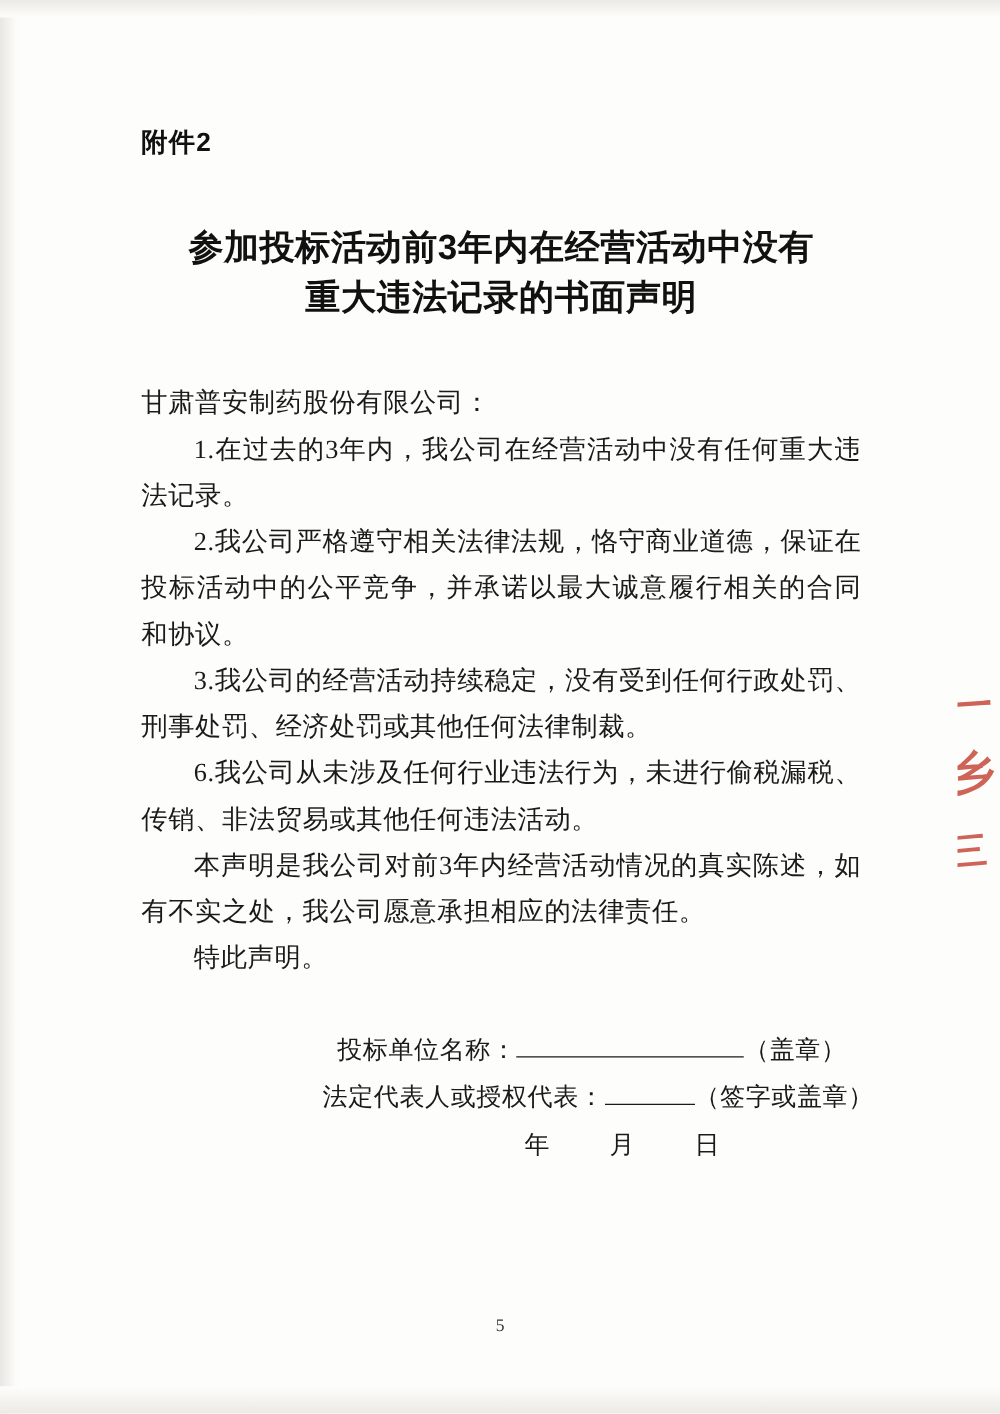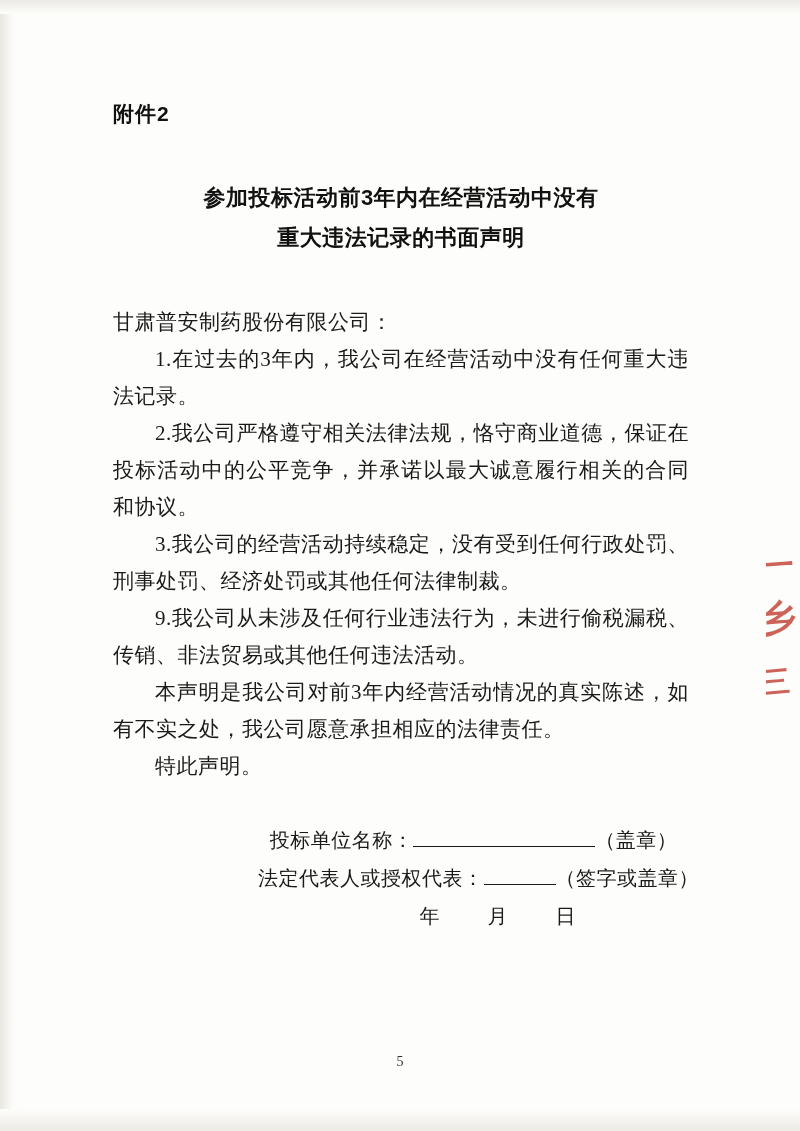--- a/index.html
+++ b/index.html
@@ -52,21 +52,21 @@
     font-weight: bold;
     font-size: 21px;
     letter-spacing: 1px;
     color: #111;
     margin: 0 0 50px 0;
   }
 
   .doc-title {
     font-family: "Liberation Sans", "DejaVu Sans", sans-serif;
     font-weight: bold;
-    font-size: 22px;
+    font-size: 28px;
     line-height: 40px;
     text-align: center;
     color: #111;
     margin: 0 auto 46px auto;
     width: 540px;
     letter-spacing: 0.5px;
   }
   .doc-title .line2 {
     display: block;
   }
@@ -172,21 +172,21 @@
       <span class="line1">参加投标活动前3年内在经营活动中没有</span>
       <span class="line2">重大违法记录的书面声明</span>
     </div>
 
     <p class="addressee">甘肃普安制药股份有限公司：</p>
 
 
     <p class="para">1.在过去的3年内，我公司在经营活动中没有任何重大违法记录。</p>
     <p class="para">2.我公司严格遵守相关法律法规，恪守商业道德，保证在投标活动中的公平竞争，并承诺以最大诚意履行相关的合同和协议。</p>
     <p class="para">3.我公司的经营活动持续稳定，没有受到任何行政处罚、刑事处罚、经济处罚或其他任何法律制裁。</p>
-    <p class="para">9.我公司从未涉及任何行业违法行为，未进行偷税漏税、传销、非法贸易或其他任何违法活动。</p>
+    <p class="para">6.我公司从未涉及任何行业违法行为，未进行偷税漏税、传销、非法贸易或其他任何违法活动。</p>
 
     <p class="para">本声明是我公司对前3年内经营活动情况的真实陈述，如有不实之处，我公司愿意承担相应的法律责任。</p>
     <p class="para">特此声明。</p>
 
     <div class="sign-block">
       <div class="sign-line">
         <span>投标单位名称：</span><span class="blank blank-long"></span><span>（盖章）</span>
       </div>
       <div class="sign-line">
         <span>法定代表人或授权代表：</span><span class="blank blank-short"></span><span>（签字或盖章）</span>

